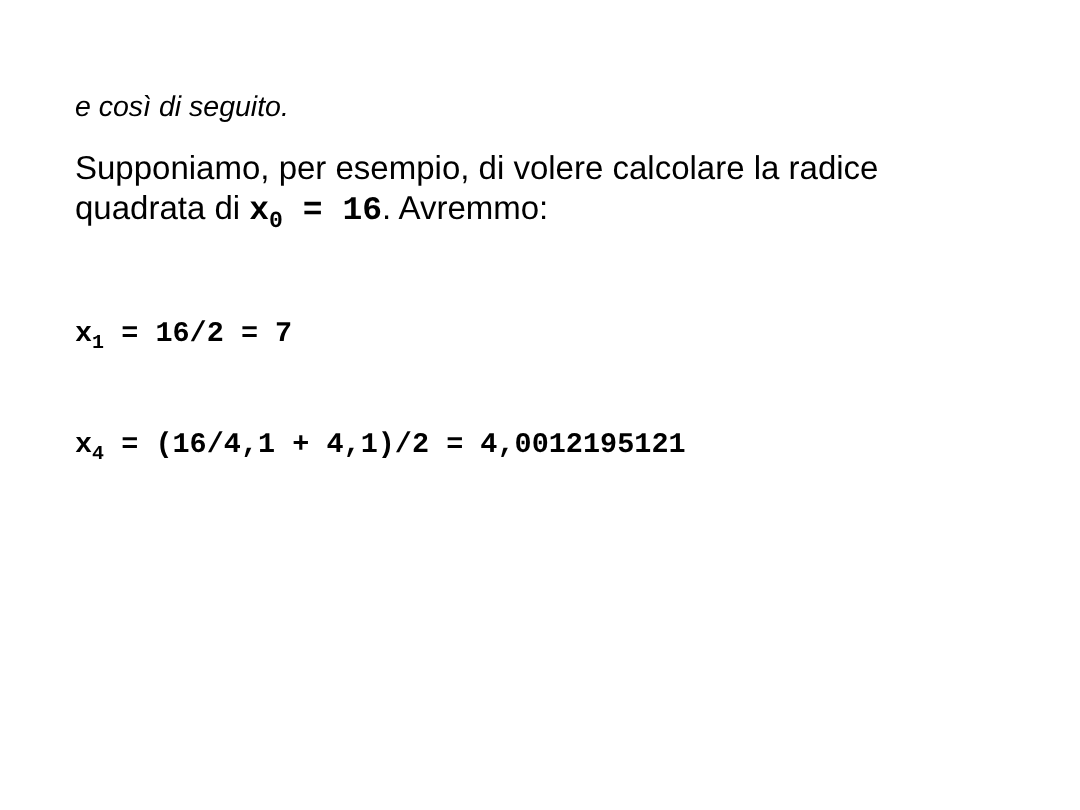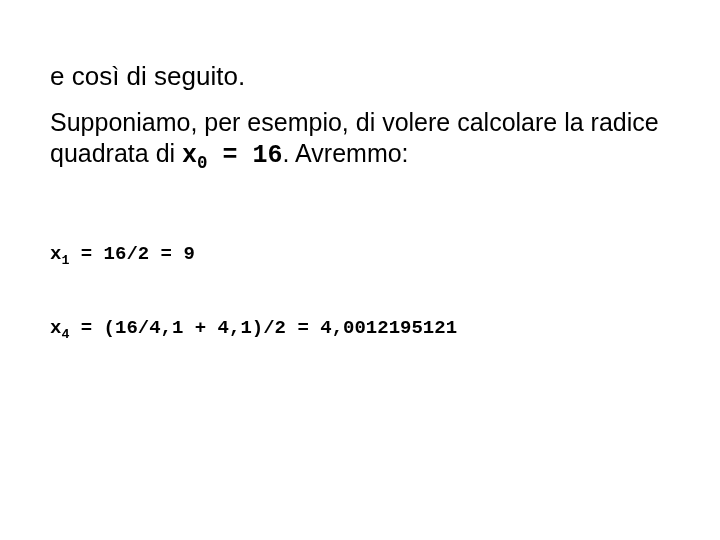--- a/index.html
+++ b/index.html
@@ -8,23 +8,24 @@
     width: 720px;
     height: 540px;
     background: #ffffff;
     font-family: Arial, Helvetica, sans-serif;
     color: #000000;
   }
   .content {
     padding: 60px 50px 0 50px;
   }
   .para {
-    font-size: 26px;
+    font-size: 19px;
     line-height: 1.25;
     margin: 0 0 14px 0;
+    font-style: italic;
   }
   .para.indent {
     padding-left: 12px;
     text-indent: -12px;
   }
   .mono-inline {
     font-family: "Courier New", Courier, monospace;
   }
   .calc-block {
     font-family: "Courier New", Courier, monospace;
@@ -36,23 +37,23 @@
   }
   .calc-line {
     display: block;
   }
   sub {
     font-size: 0.7em;
     vertical-align: sub;
     line-height: 0;
   }
   .supp {
-    font-size: 25px;
+    font-size: 22px;
     line-height: 1.25;
-    margin: 0 0 22px 0;
+    margin: 0 0 6px 0;
   }
   .x0-part {
     font-family: "Courier New", Courier, monospace;
     font-weight: bold;
   }
 </style>
 </head>
 <body>
 
 <div class="content">
@@ -60,18 +61,18 @@
   <p class="para">
     <span>e così di seguito.</span>
   </p>
 
 
   <p class="supp">
     <span>Supponiamo, per esempio, di volere calcolare la radice quadrata di </span><span class="x0-part"><span>x</span><sub>0</sub><span> = 16</span></span><span>. Avremmo:</span>
   </p>
 
   <div class="calc-block">
-    <span class="calc-line"><span>x</span><sub>1</sub><span> = 16/2 = 9</span></span>
+    <span class="calc-line"><span>x</span><sub>1</sub><span> = 16/2 = 7</span></span>
     <span class="calc-line"><span>x</span><sub>4</sub><span> = (16/4,1 + 4,1)/2 = 4,0012195121</span></span>
     
   </div>
 
 </div>
 
 </body></html>

